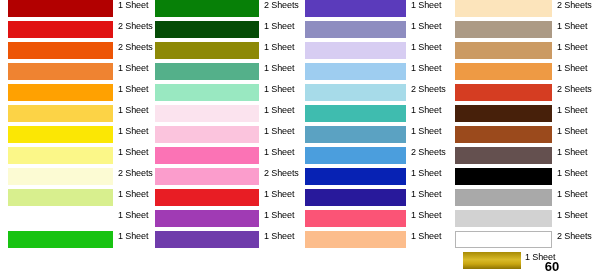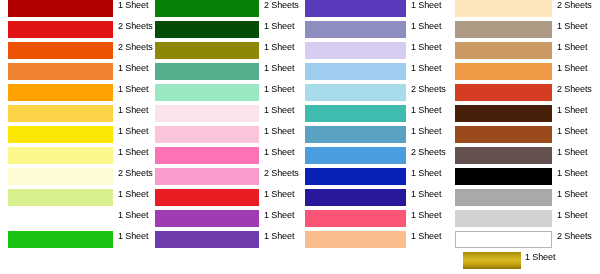--- a/index.html
+++ b/index.html
@@ -299,15 +299,16 @@
       <div class="swatch-row">
         <div class="swatch white-swatch" style="background: rgb(255, 255, 255);"></div>
         <div class="sheet-label">2 Sheets</div>
       </div>
       <div class="swatch-row metal-row metal-gold">
         <div class="swatch" style="background: linear-gradient(rgb(168, 139, 5) 0%, rgb(217, 187, 42) 45%, rgb(201, 166, 17) 70%, rgb(141, 115, 3) 100%);"></div>
         <div class="sheet-label">1 Sheet</div>
       </div>
       <div class="swatch-row metal-row metal-silver"></div>
       <div class="total-block">
+        <span class="total-number">60</span>
       </div>
     </div>
   </div>
 
 </body></html>

